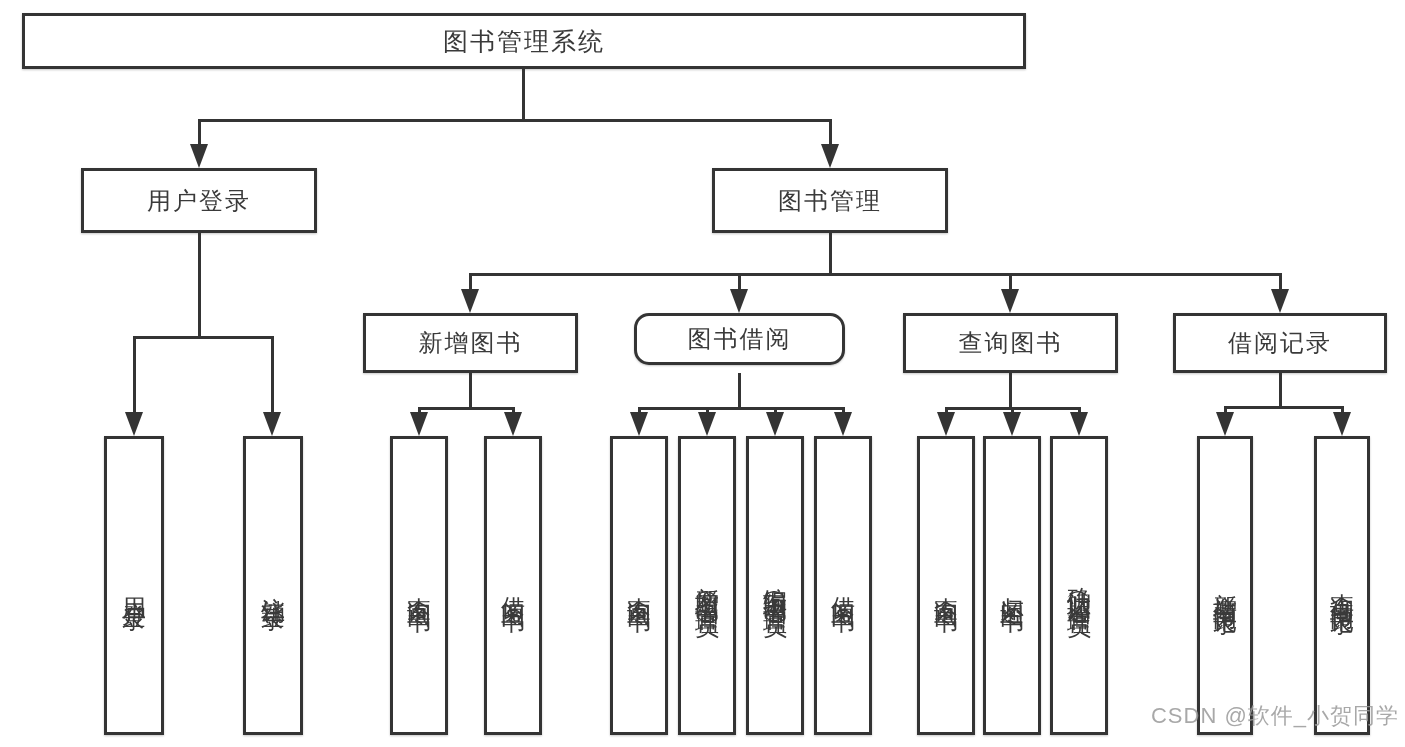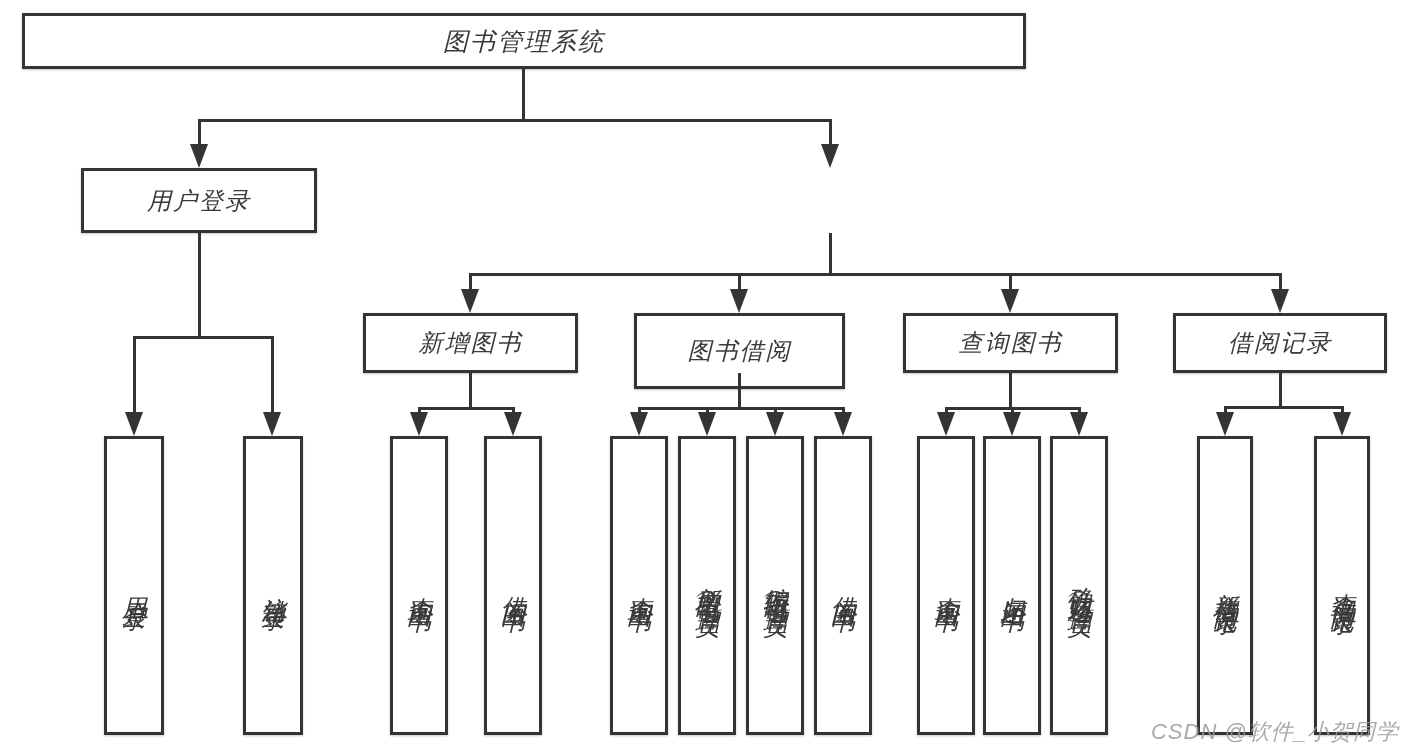--- a/index.html
+++ b/index.html
@@ -3,21 +3,20 @@
 <meta charset="utf-8">
 <style>
   html, body { margin: 0; padding: 0; background: #ffffff; }
   body { font-family: "Liberation Sans", "DejaVu Sans", sans-serif; }
   #stage {
     position: relative;
     width: 1405px;
     height: 747px;
     background: #ffffff;
     overflow: hidden;
-    font-style: italic;
   }
   .box {
     position: absolute;
     box-sizing: border-box;
     border: 3px solid #343434;
     background: #ffffff;
     display: flex;
     align-items: center;
     justify-content: center;
     color: #3a3a3a;
@@ -37,21 +36,21 @@
   .arrowhead {
     position: absolute;
     width: 0; height: 0;
     border-left: 9px solid transparent;
     border-right: 9px solid transparent;
     border-top: 24px solid #343434;
   }
   .watermark {
     position: absolute;
     right: 6px;
-    bottom: 0;
+    bottom: 16px;
     font-size: 22px;
     color: #9a9a9a;
     letter-spacing: 1px;
     opacity: 0.85;
     z-index: 10;
     white-space: nowrap;
     margin-left: 17px;
   }
 </style>
 </head>
@@ -59,25 +58,28 @@
 
 <div id="stage">
 
   <div class="box root-node" style="left:22px; top:13px; width:1004px; height:56px;">
     <span>图书管理系统</span>
   </div>
 
   <div class="box hnode" style="left:81px; top:168px; width:236px; height:65px;">
     <span>用户登录</span>
   </div>
+  <div class="box hnode" style="left:712px; top:168px; width:236px; height:65px;">
+    <span>图书管理</span>
+  </div>
 
   <div class="box hnode" style="left:363px; top:313px; width:215px; height:60px;">
     <span>新增图书</span>
   </div>
-  <div class="box hnode" style="left:634px; top:313px; width:211px; height:76px;">
+  <div class="box hnode" style="left:634px; top:313px; width:211px; height:52px;border-radius:15px;">
     <span>图书借阅</span>
   </div>
   <div class="box hnode" style="left:903px; top:313px; width:215px; height:60px;">
     <span>查询图书</span>
   </div>
   <div class="box hnode" style="left:1173px; top:313px; width:214px; height:60px;">
     <span>借阅记录</span>
   </div>
 
   <div class="box leaf" style="left:104px; top:436px; width:60px; height:299px;">

